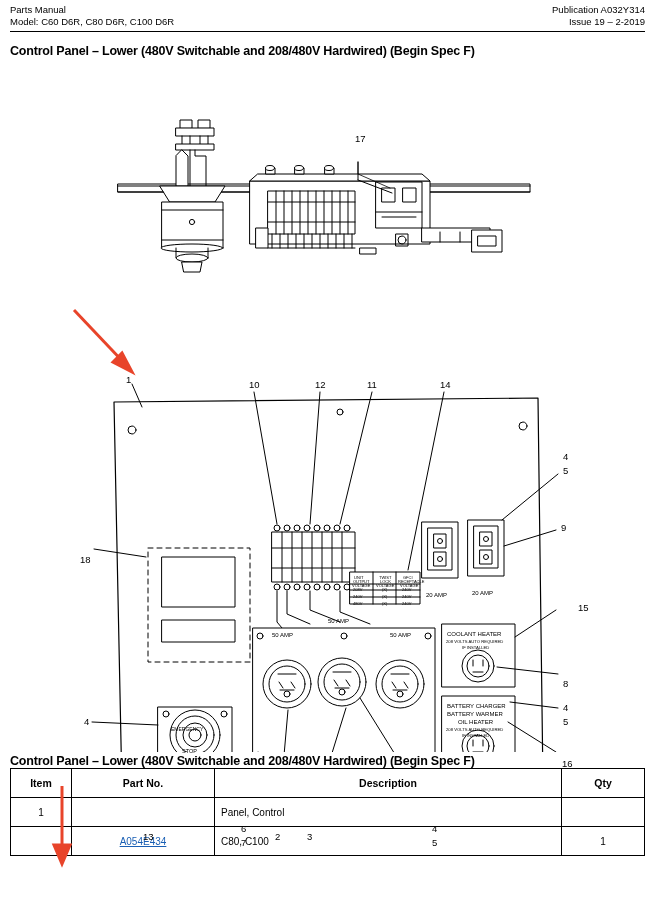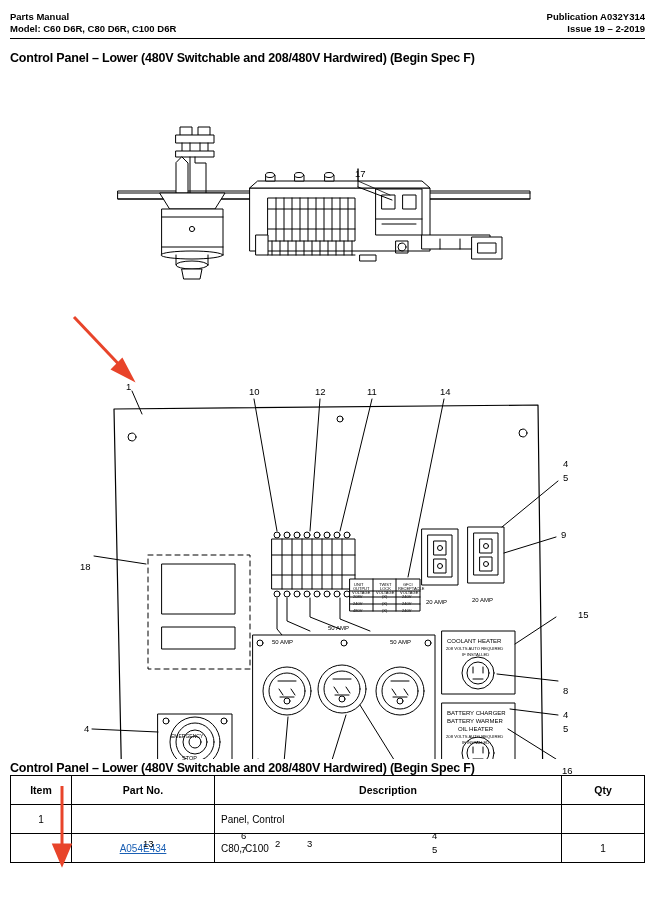--- a/index.html
+++ b/index.html
@@ -22,22 +22,21 @@
     box-sizing: border-box;
     padding: 0 10px;
   }
   
   .doc-header {
     display: flex;
     justify-content: space-between;
     align-items: flex-start;
     font-size: 9.5px;
     line-height: 12px;
-    padding-top: 11px;
-    font-weight: bold;
+    padding-top: 4px;
   }
   .doc-header .left div, .doc-header .right div { white-space: nowrap; }
   .doc-header .right { text-align: right; }
   .header-rule {
     border-bottom: 1px solid #000;
     margin-top: 3px;
   }
   
   .section-title {
     font-size: 12.5px;
@@ -312,21 +311,21 @@
         <path d="M82 660 L148 663"></path>
         <path d="M140 762 L172 700"></path>
         <path d="M236 755 L248 690"></path>
         <path d="M268 762 L278 648"></path>
         <path d="M300 762 L336 646"></path>
         <path d="M424 755 L350 636"></path>
 
       </g>
     </svg>
 
-    <span class="lbl" style="left:345px;top:100px;">17</span>
+    <span class="lbl" style="left:345px;top:72px;">17</span>
     <span class="lbl" style="left:116px;top:313px;">1</span>
     <span class="lbl" style="left:239px;top:318px;">10</span>
     <span class="lbl" style="left:305px;top:318px;">12</span>
     <span class="lbl" style="left:357px;top:318px;">11</span>
     <span class="lbl" style="left:430px;top:318px;">14</span>
     <span class="lbl" style="left:553px;top:390px;">4</span>
     <span class="lbl" style="left:553px;top:404px;">5</span>
     <span class="lbl" style="left:551px;top:461px;">9</span>
     <span class="lbl" style="left:70px;top:493px;">18</span>
     <span class="lbl" style="left:568px;top:541px;">15</span>

